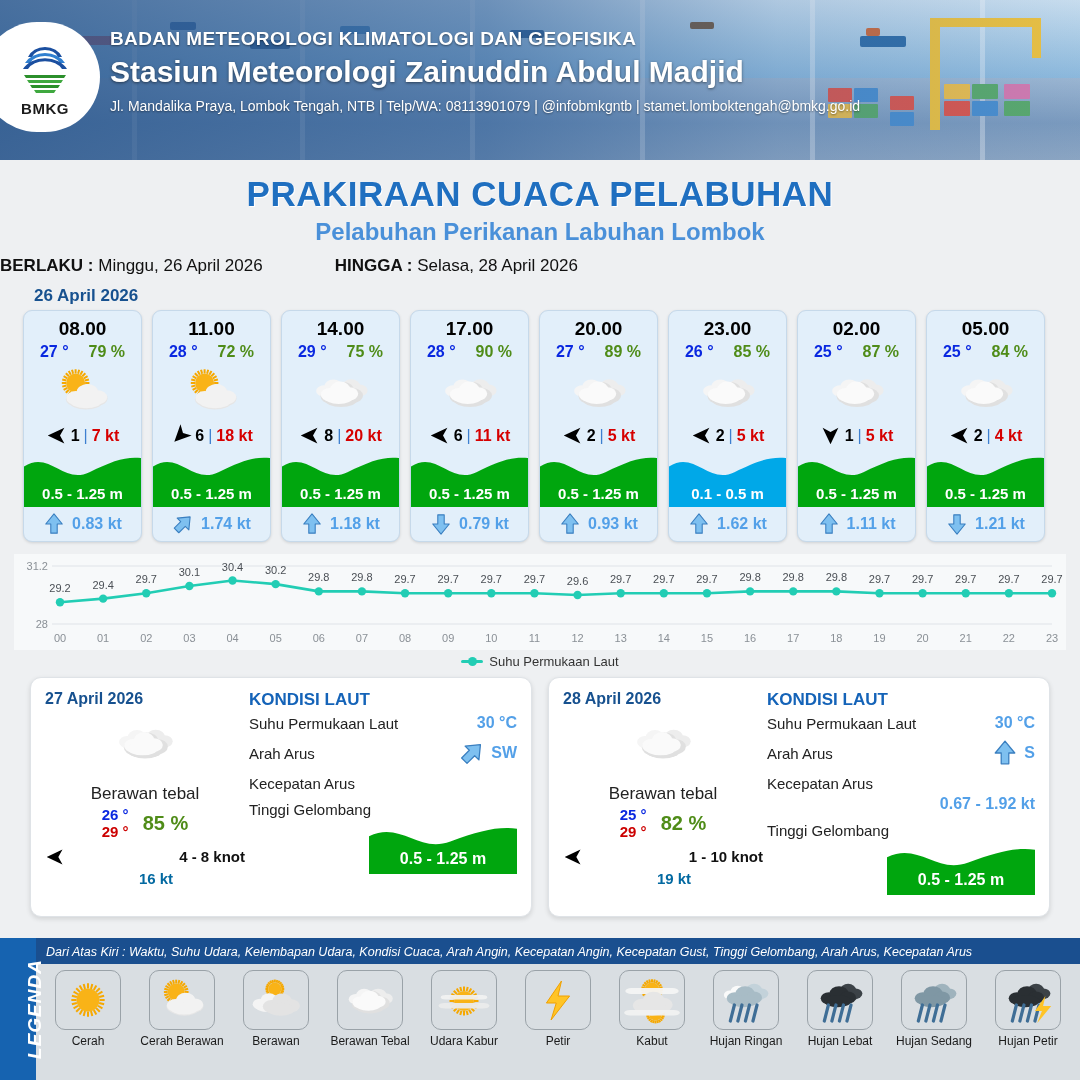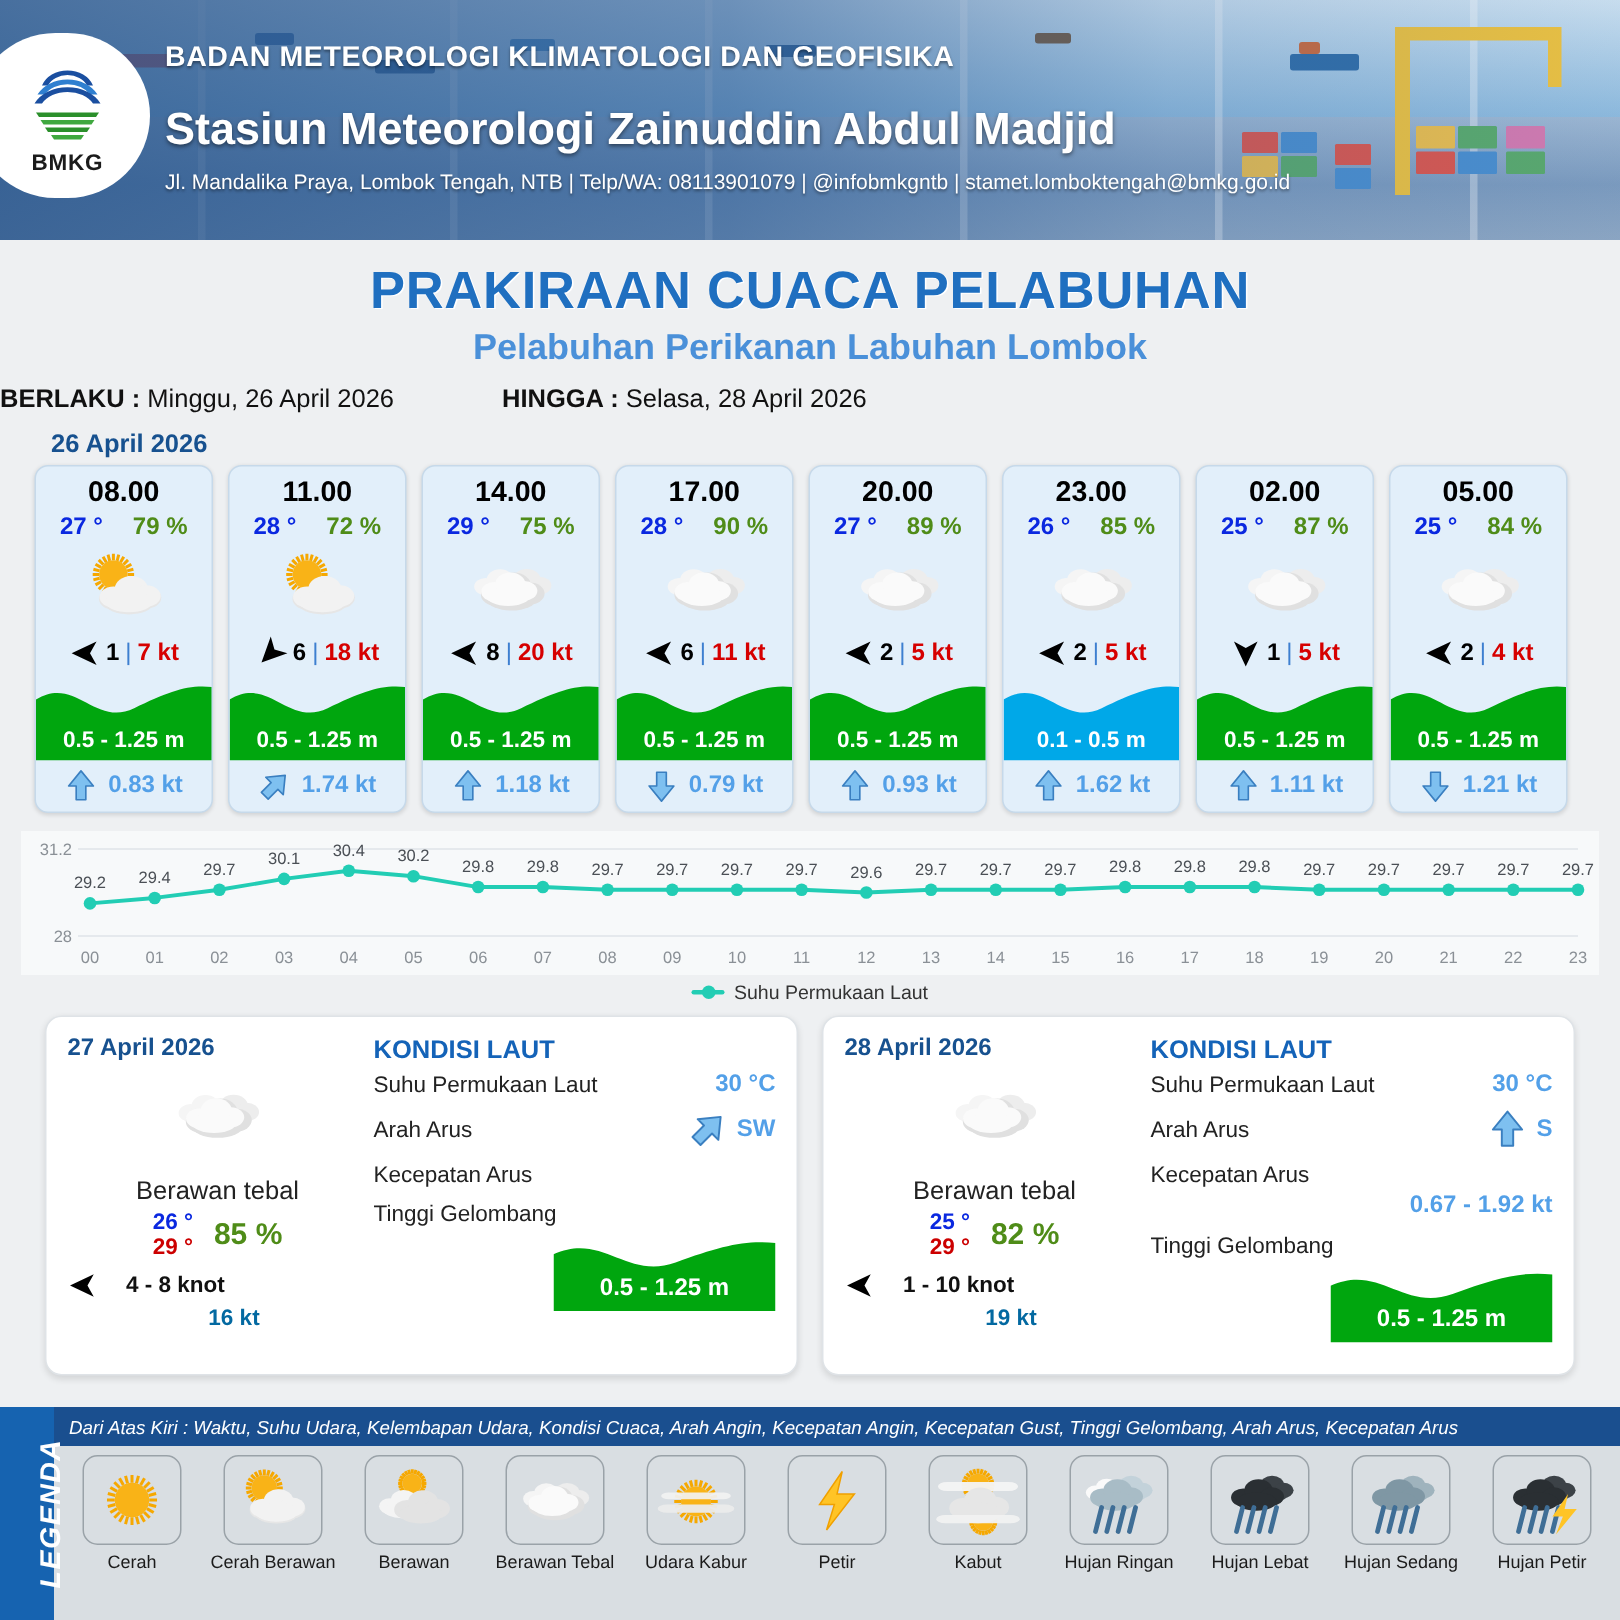--- a/index.html
+++ b/index.html
@@ -29,21 +29,21 @@
   .logo-wrap {
     position:absolute; left:-18px; top:22px;
     width:118px; height:110px; background:#fff;
     border-radius:60px; display:flex; flex-direction:column;
     align-items:center; justify-content:center; z-index:4;
   }
   .logo-mark { width:62px; height:62px; position:relative; margin-left:8px; }
   .logo-txt { font-size:15px; font-weight:bold; color:#1b1b1b; letter-spacing:.5px; margin-left:8px; margin-top:1px; }
   .hdr-text { position:absolute; left:110px; top:28px; z-index:5; color:#fff; }
   .hdr-line1 { font-size:19px; font-weight:bold; letter-spacing:.4px; text-shadow:0 1px 2px rgba(0,0,0,.45); }
-  .hdr-line2 { font-size:30px; font-weight:bold; margin-top:20px; text-shadow:0 1px 3px rgba(0,0,0,.5); }
+  .hdr-line2 { font-size:30px; font-weight:bold; margin-top:5px; text-shadow:0 1px 3px rgba(0,0,0,.5); }
   .hdr-line3 { font-size:14px; margin-top:9px; text-shadow:0 1px 2px rgba(0,0,0,.45); }
 
   
   .titlebar { text-align:center; padding-top:14px; }
   .t-main { font-size:35px; font-weight:bold; color:#1f6fc0; letter-spacing:.5px;
             font-stretch:condensed; text-shadow:1px 1px 0 #fff; }
   .t-sub { font-size:24px; font-weight:bold; color:#4a90d9; margin-top:4px; }
   .t-dates { margin-top:10px; display:flex; justify-content:flex-start; gap:72px; font-size:17px; color:#111; }
   .t-dates b { font-weight:bold; }
   .t-dates span { font-weight:normal; }
@@ -88,21 +88,21 @@
            display:flex; height:240px; }
   .p-left { width:200px; }
   .p-date { font-size:16px; font-weight:bold; color:#17518f; }
   .p-icon { height:62px; display:flex; align-items:center; justify-content:center; margin-top:4px; }
   .p-cond { font-size:17px; color:#222; margin-top:10px; text-align:center; }
   .p-temps { display:flex; align-items:center; gap:14px; justify-content:center; margin-top:2px; }
   .p-tcol { line-height:1.15; }
   .p-tmin { font-size:15px; font-weight:bold; color:#0a28e0; }
   .p-tmax { font-size:15px; font-weight:bold; color:#cc0000; }
   .p-hum { font-size:20px; font-weight:bold; color:#4f8c18; }
-  .p-windrow { display:flex; align-items:center; gap:19px; justify-content:flex-start; margin-top:6px; }
+  .p-windrow { display:flex; align-items:center; gap:19px; justify-content:space-between; margin-top:6px; }
   .p-wind { font-size:15px; font-weight:bold; color:#111; }
   .p-gust { font-size:15px; font-weight:bold; color:#0369a1; text-align:center; margin-top:3px; margin-left:22px; }
   .p-right { flex:1; padding-left:4px; }
   .p-title { font-size:17px; font-weight:bold; color:#1463b8; margin-bottom:4px; }
   .p-item { font-size:15px; color:#222; margin-top:9px; }
   .p-val { font-size:16px; font-weight:bold; color:#53a0e8; }
   .p-valrow { display:flex; justify-content:space-between; align-items:center; }
   .p-curr { text-align:right; font-size:16px; font-weight:bold; color:#53a0e8; margin-top:3px; }
   .p-dirrow { display:flex; align-items:center; gap:6px; justify-content:flex-end; margin-top:-6px; }
   .p-wavebox { position:relative; width:148px; height:54px; margin-left:auto; margin-top:2px; }

